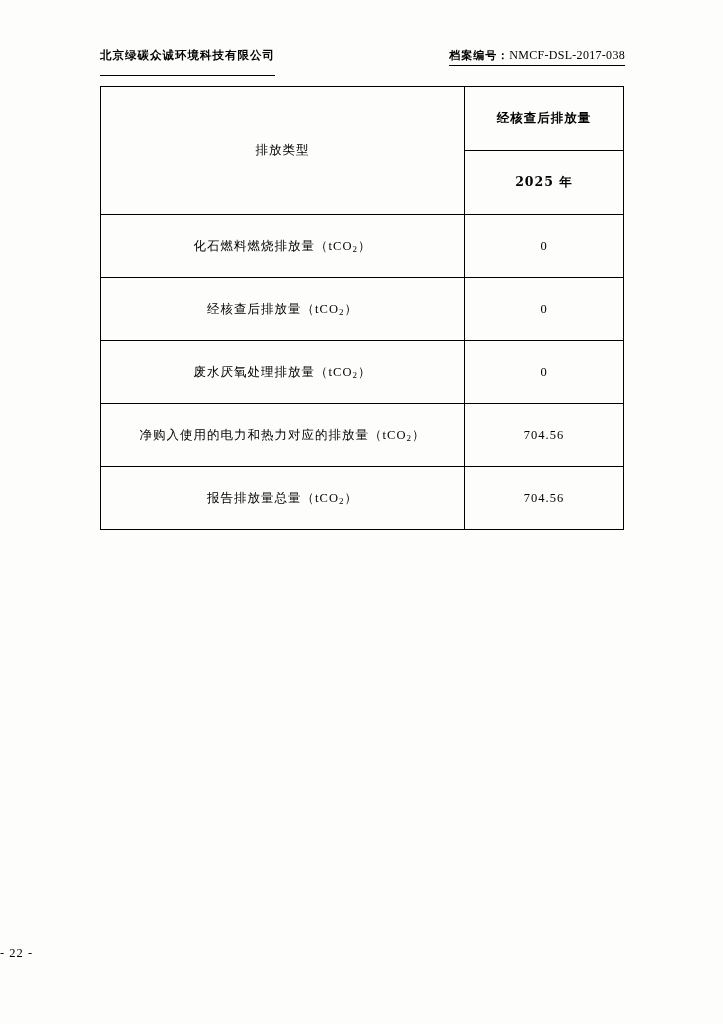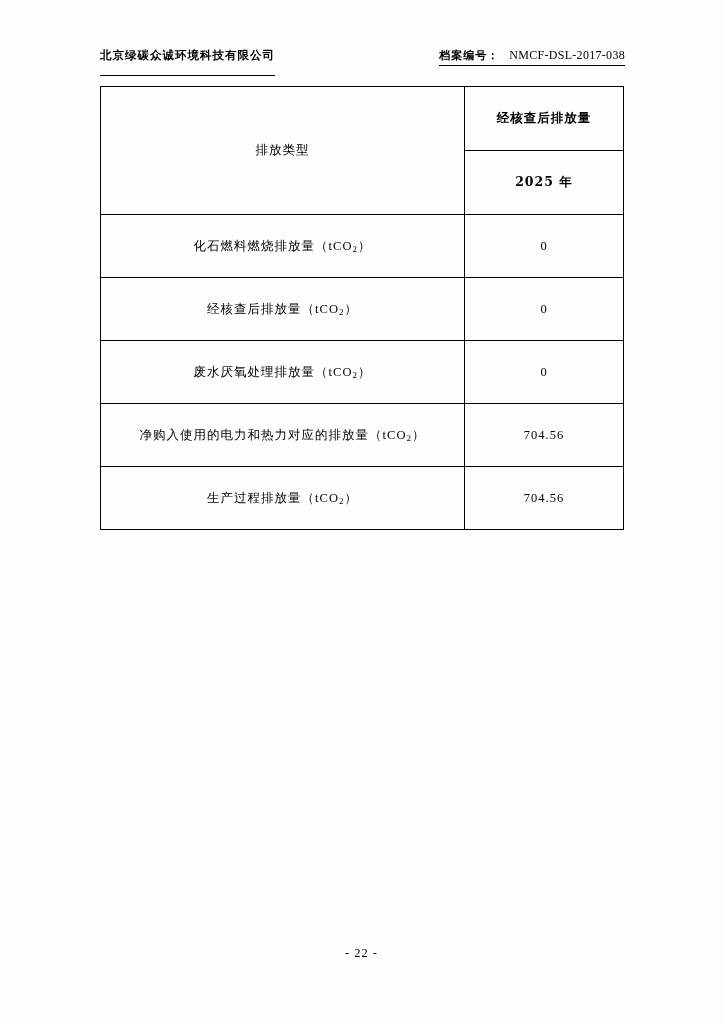--- a/index.html
+++ b/index.html
@@ -37,21 +37,20 @@
   .header-left {
     font-weight: bold;
     font-family: "DejaVu Serif", "Liberation Serif", serif;
     border-bottom: 1px solid #000;
     padding-bottom: 12px;
     letter-spacing: 1px;
   }
   .header-right {
     display: flex;
     align-items: flex-start;
-    gap: 10px;
     border-bottom: 1px solid #000;
     padding-bottom: 2px;
   }
   .header-right .label {
     font-weight: bold;
     font-family: "DejaVu Serif", "Liberation Serif", serif;
     font-size: 11px;
     letter-spacing: 1px;
   }
   .header-right .value {
@@ -119,21 +118,20 @@
     vertical-align: baseline;
     position: relative;
     top: 2px;
   }
   
   .footer {
     position: absolute;
     left: 0;
     top: 946px;
     width: 723px;
-    text-align: center;
     font-size: 12.5px;
     letter-spacing: 1px;
     font-family: "Liberation Serif", serif;
   }
 </style>
 </head>
 <body>
 
 <div class="page">
 
@@ -171,21 +169,21 @@
         </tr>
         <tr>
           <td class="rowlabel"><span>废水厌氧处理排放量（tCO</span><sub>2</sub><span>）</span></td>
           <td class="rowvalue">0</td>
         </tr>
         <tr>
           <td class="rowlabel"><span>净购入使用的电力和热力对应的排放量（tCO</span><sub>2</sub><span>）</span></td>
           <td class="rowvalue">704.56</td>
         </tr>
         <tr>
-          <td class="rowlabel"><span>生产过程排放量（tCO</span><sub>2</sub><span>）</span></td>
+          <td class="rowlabel"><span>报告排放量总量（tCO</span><sub>2</sub><span>）</span></td>
           <td class="rowvalue">704.56</td>
         </tr>
       </tbody>
     </table>
   </div>
 
   <div class="footer">- 22 -</div>
 
 </div>
 

